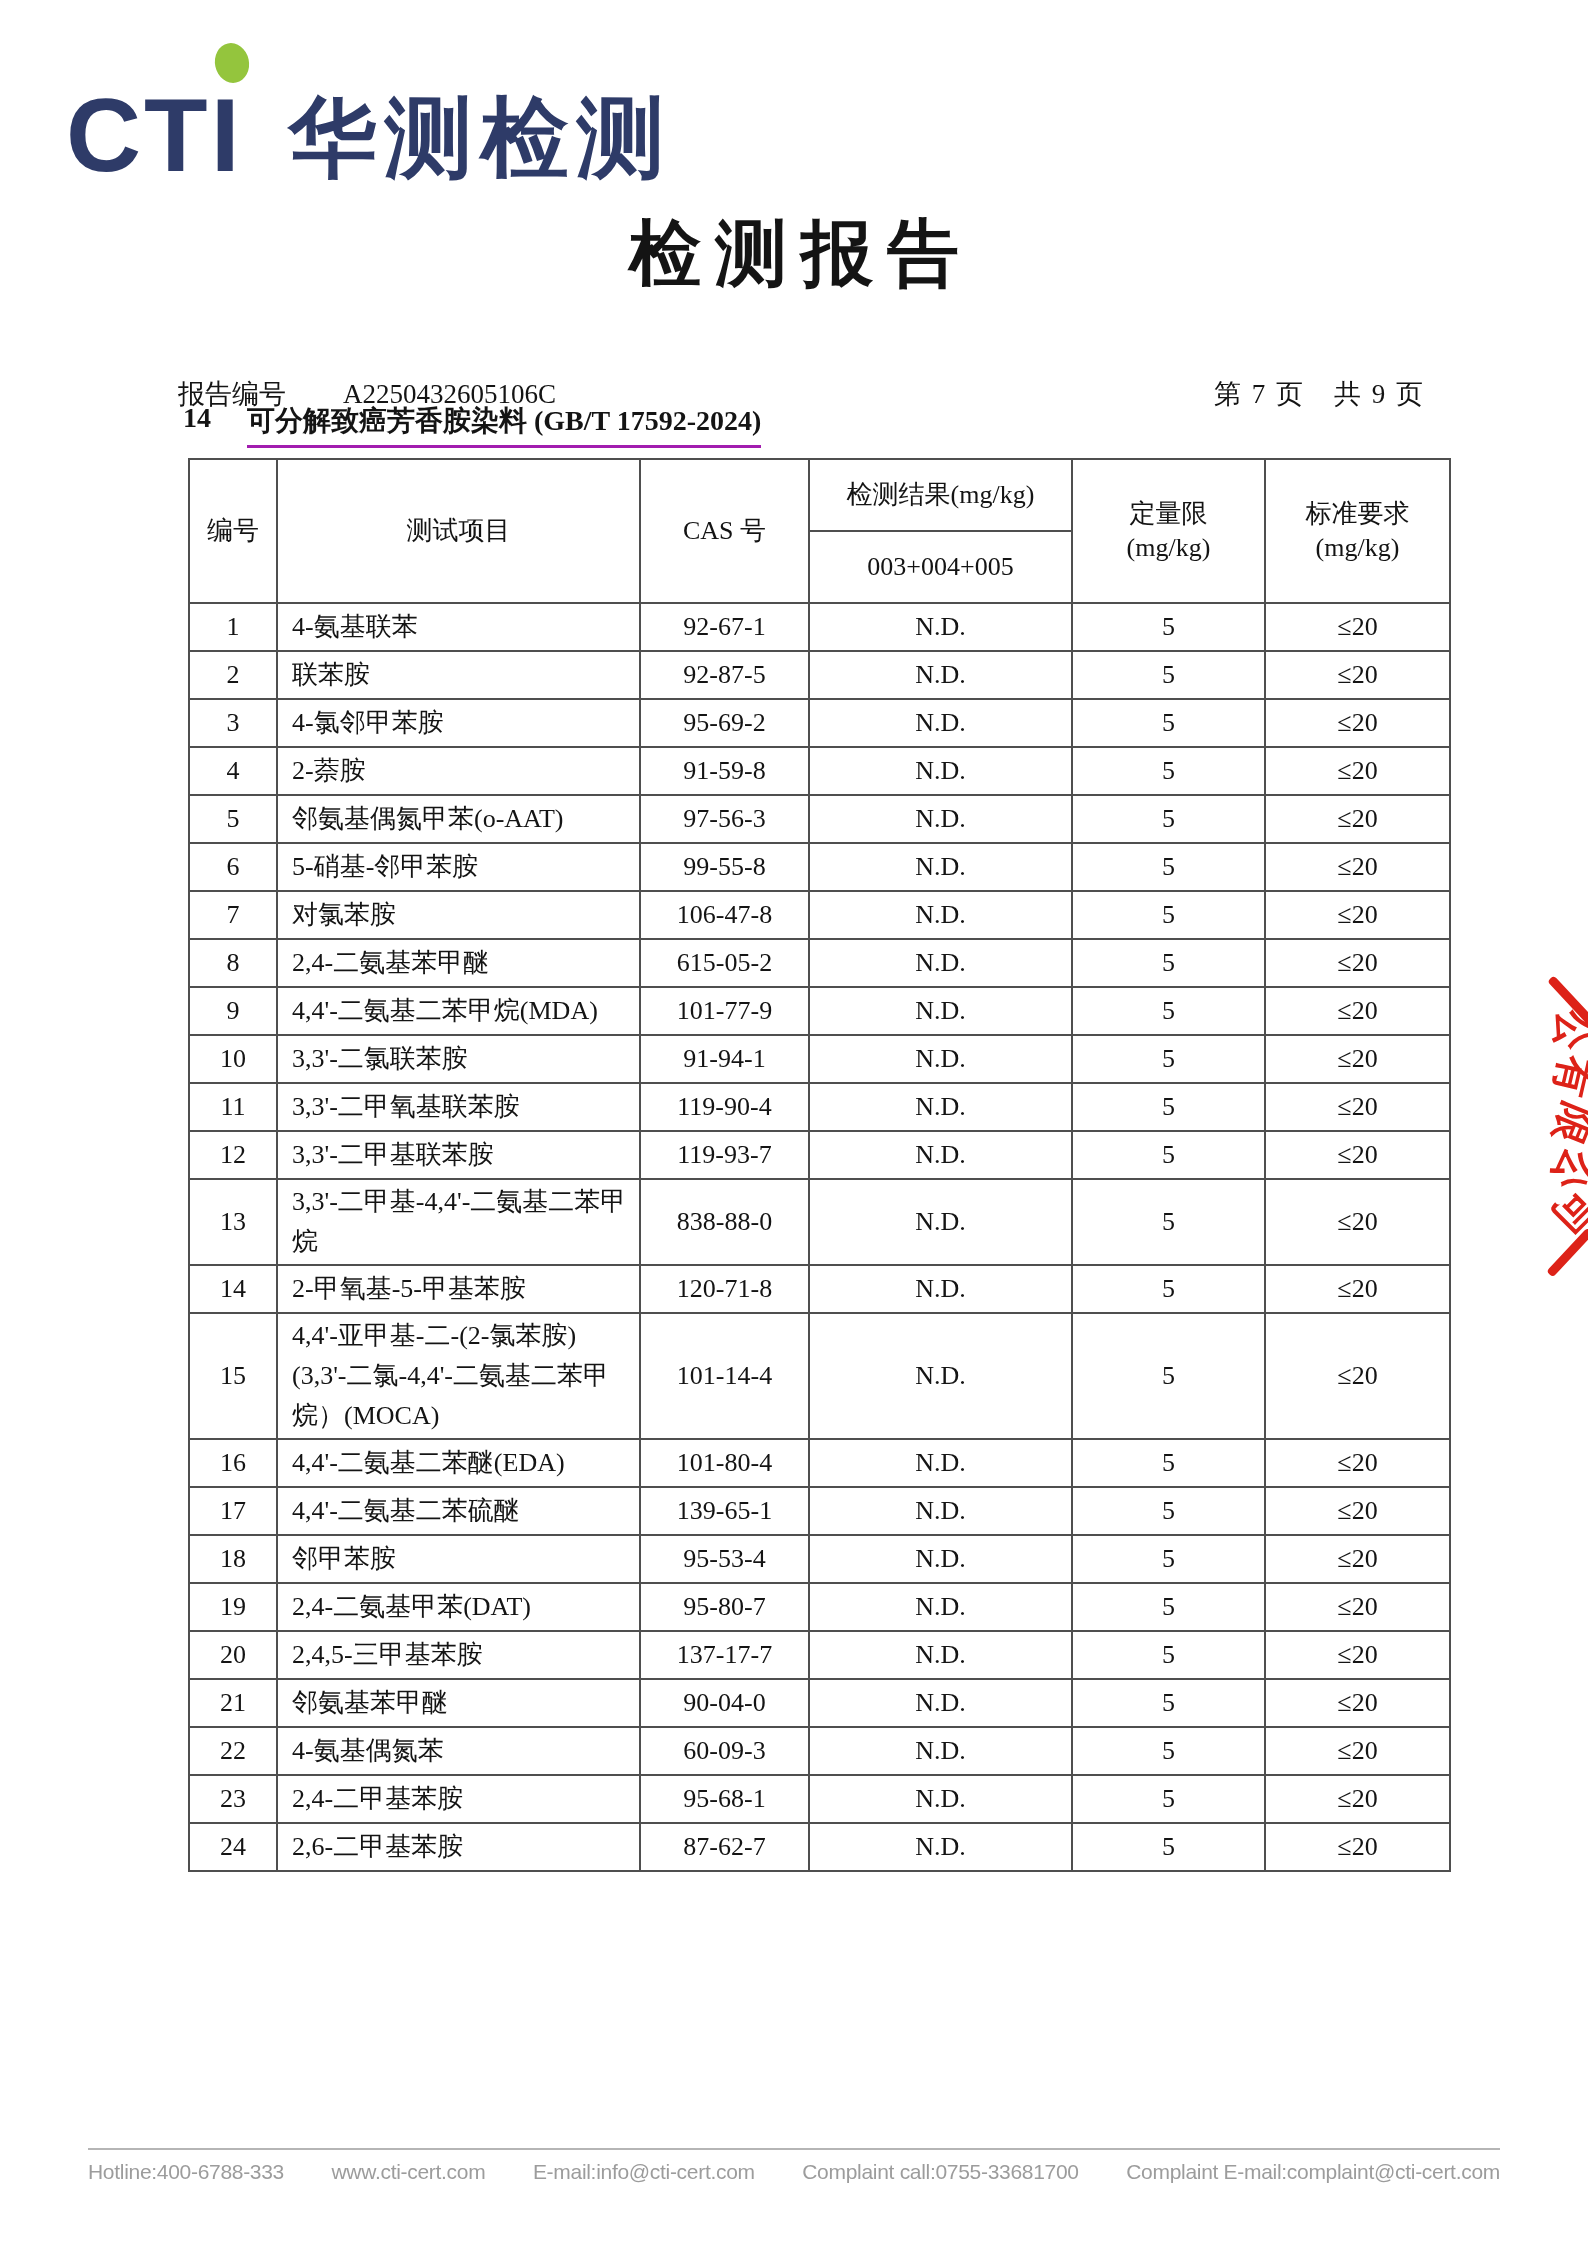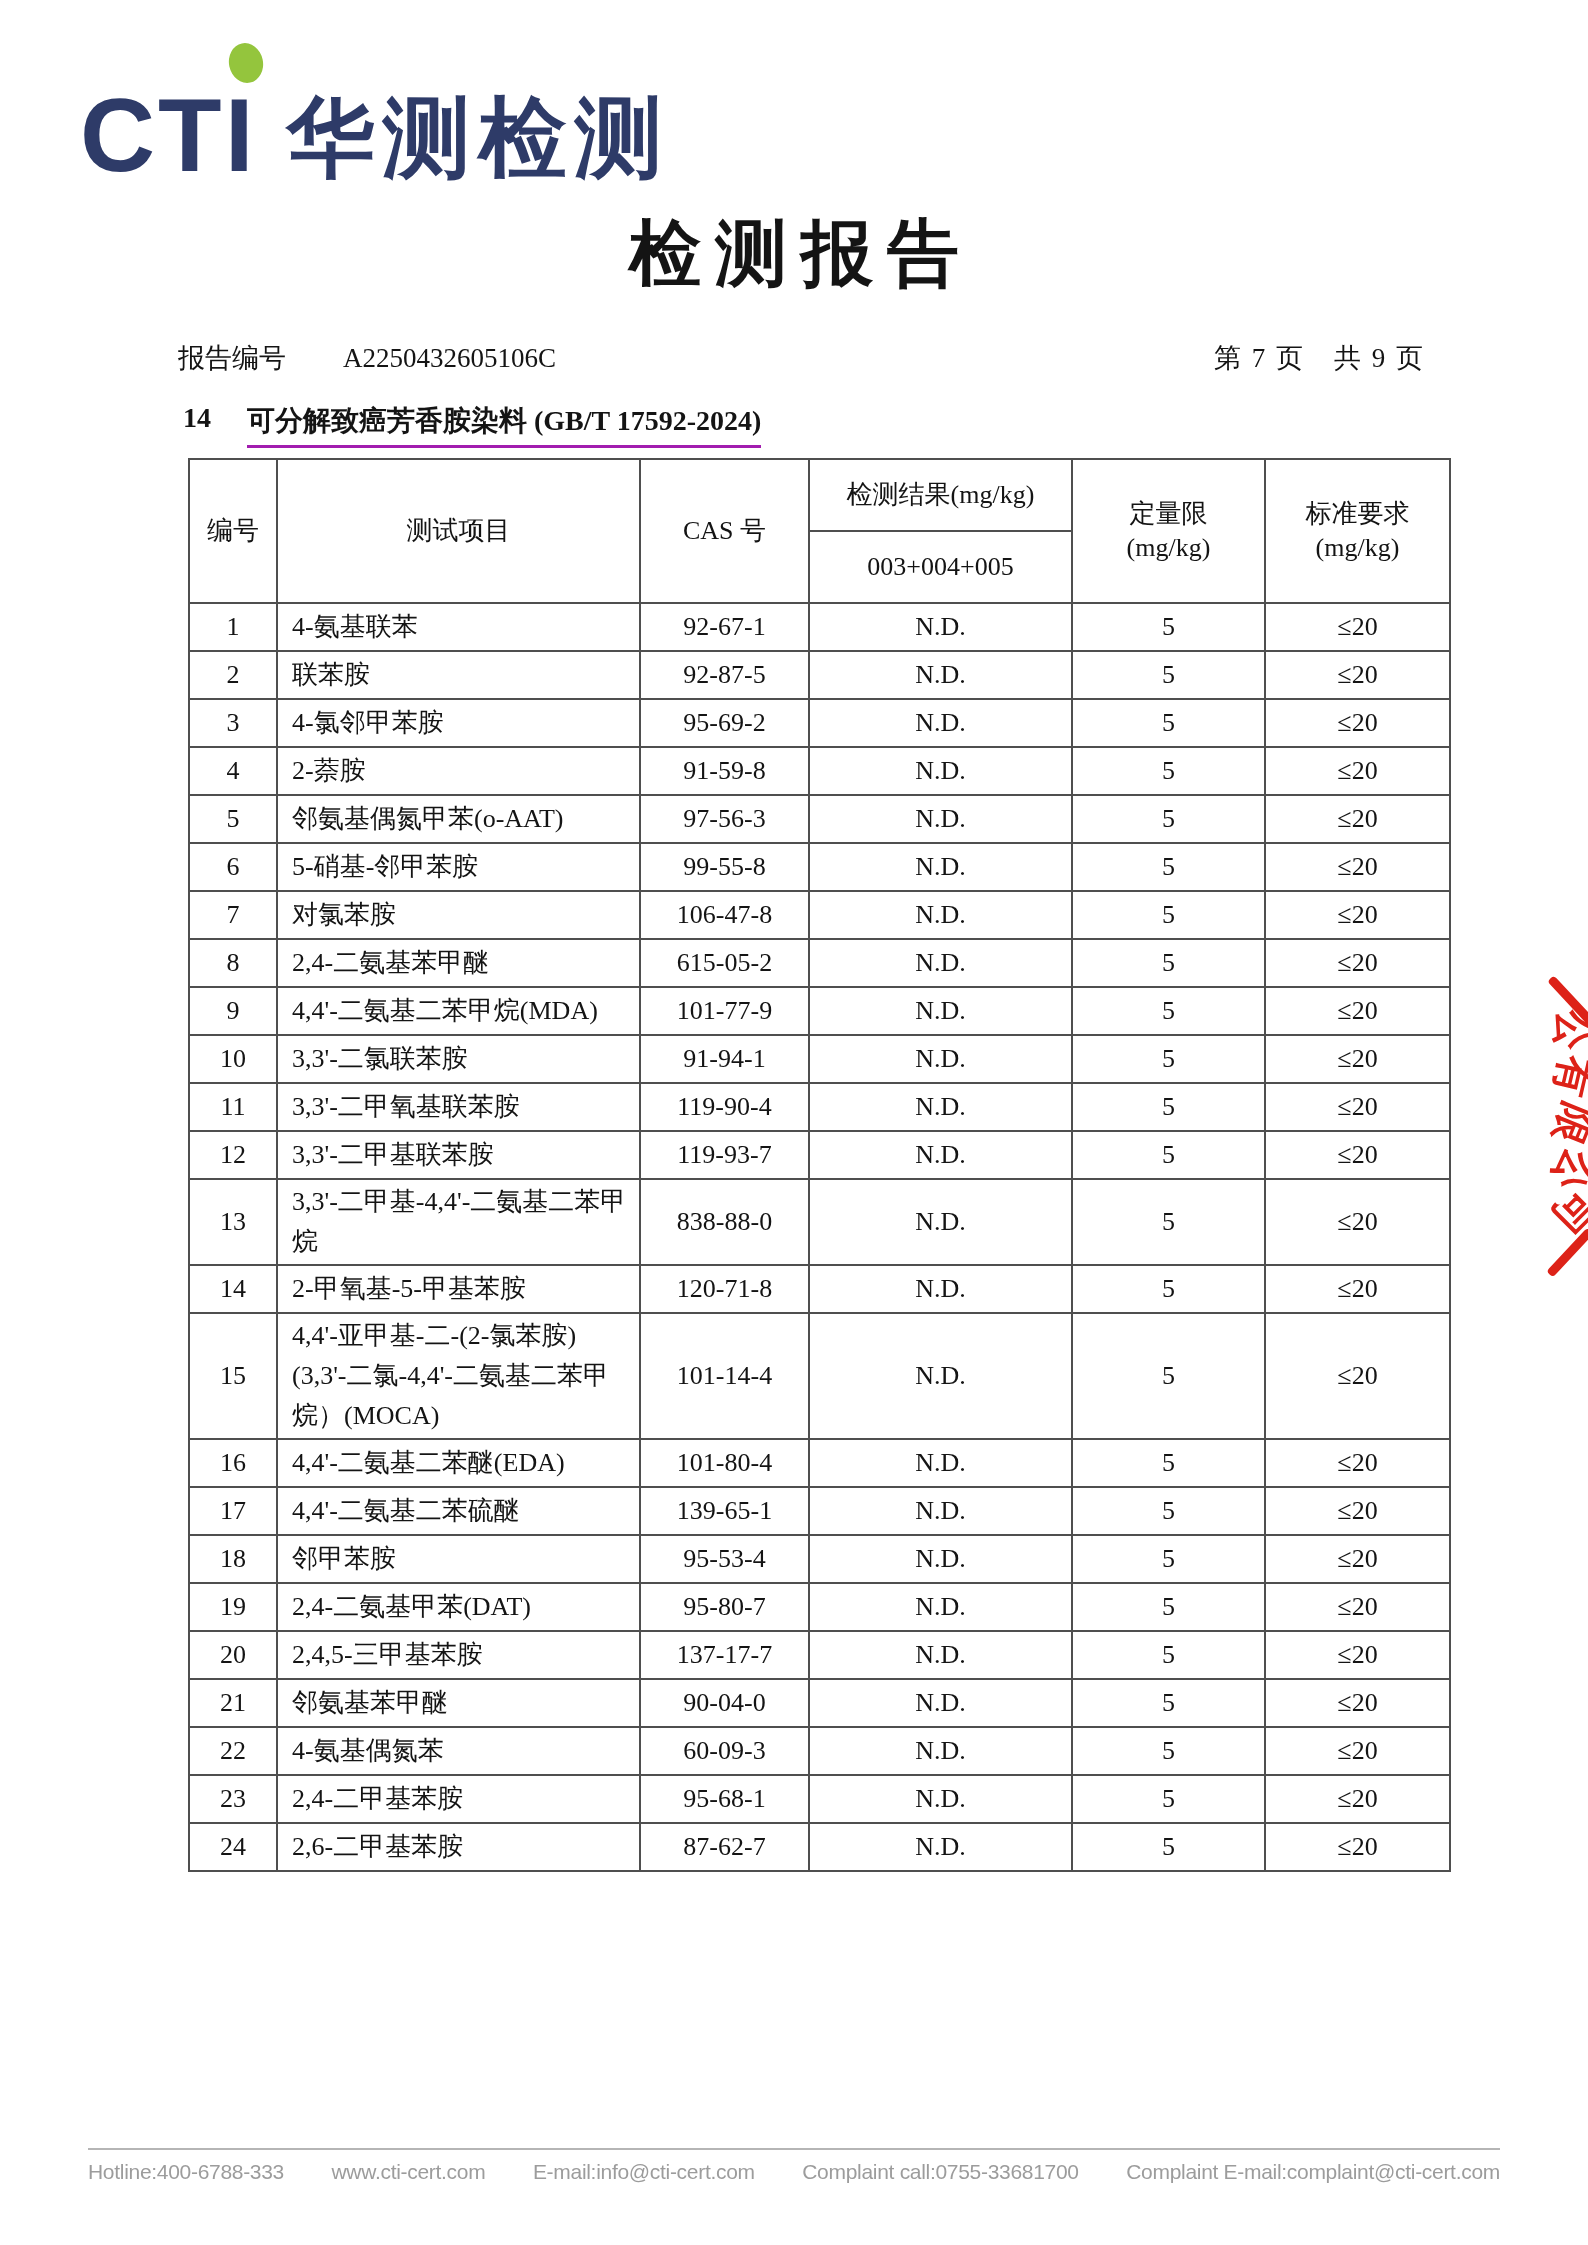--- a/index.html
+++ b/index.html
@@ -3,21 +3,21 @@
 <meta charset="utf-8">
 <style>
   html,body { margin:0; padding:0; background:#e8e8e8; }
   .page {
     position:relative; width:1588px; height:2245px; margin:0 auto;
     background:#ffffff; overflow:hidden;
     font-family:"Liberation Serif","DejaVu Serif",serif; color:#141414;
   }
 
   
-  .logo { position:absolute; left:66px; top:88px; display:flex; align-items:flex-end; gap:30px;margin-left:14px; }
+  .logo { position:absolute; left:66px; top:88px; display:flex; align-items:flex-end; gap:46px; }
   .logo-cti {
     position:relative; font-family:"Liberation Sans","DejaVu Sans",sans-serif;
     font-weight:900; font-size:104px; line-height:0.92; letter-spacing:3px; color:#2e3b68;
   }
   .logo-i { position:relative; }
   .logo-dot {
     position:absolute; left:4px; top:-34px; width:34px; height:40px;
     background:#94c53d; border-radius:50%; transform:rotate(-12deg);
   }
   .logo-cn {
@@ -29,21 +29,21 @@
   .report-title {
     position:absolute; top:206px; left:0; width:100%; text-align:center;
     font-size:72px; font-weight:700; letter-spacing:14px; text-indent:14px;
   }
   .meta {
     position:absolute; top:340px; left:178px; right:163px;
     display:flex; align-items:baseline; font-size:27px;gap:15px;
   }
   .meta-number { margin-left:42px; }
   .meta-spacer { flex:1; }
-  .meta-page { letter-spacing:2px; }
+  .meta-page { letter-spacing:2px;margin-top:36px; }
 
   
   .section { position:absolute; top:402px; left:183px; display:flex; gap:36px;
     font-size:28px; font-weight:700; }
   .section-title { border-bottom:3px solid #a21caf; padding-bottom:5px; }
 
   
   table.tbl {
     position:absolute; left:188px; top:458px; width:1261px;
     border-collapse:collapse; table-layout:fixed; font-size:26px;

